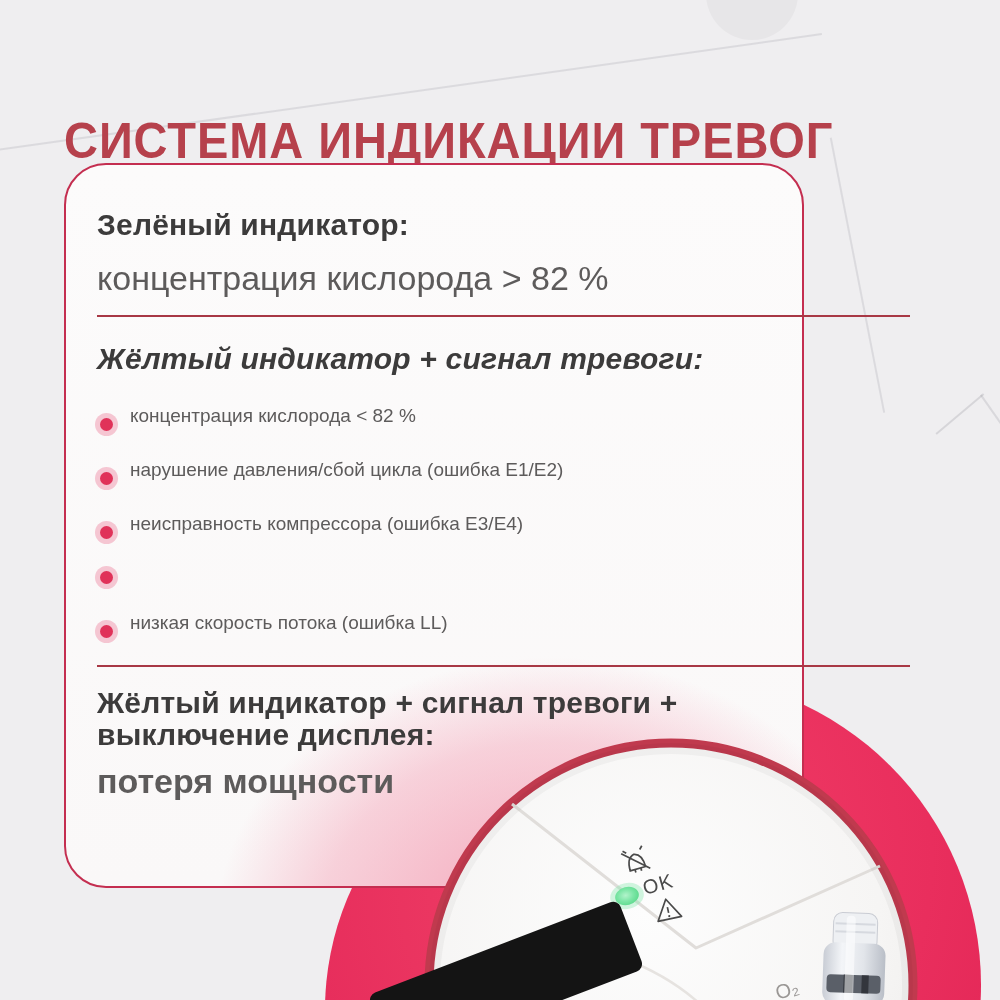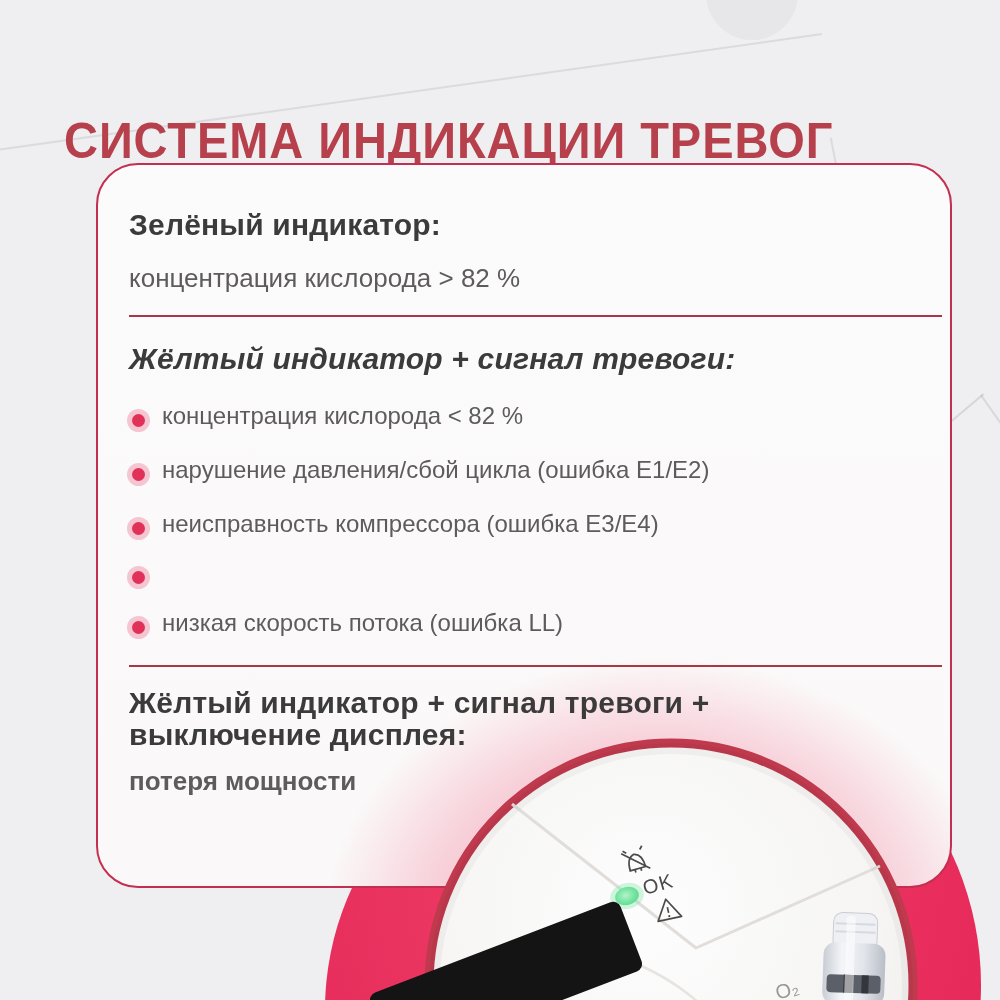--- a/index.html
+++ b/index.html
@@ -30,43 +30,42 @@
   .crimson-b{
     left:361px;top:675px;width:620px;height:620px;
     background:radial-gradient(circle at 42% 30%, #f24168 0%, #e92e5d 55%, #dd1f50 100%);
   }
   .crimson-a{
     left:325px;top:720px;width:580px;height:580px;
     background:radial-gradient(circle at 45% 30%, #f04067 0%, #e62c5b 60%, #da1e4f 100%);
   }
   
   .card{
-    position:absolute;left:64px;top:163px;width:856px;height:725px;
+    position:absolute;left:64px;top:163px;width:740px;height:725px;
     box-sizing:border-box;border:2px solid #c42e50;border-radius:42px;
     background:
       radial-gradient(420px 340px at 66% 106%, rgba(244,160,181,0.95), rgba(244,160,181,0.45) 55%, rgba(244,160,181,0) 80%),
       linear-gradient(180deg,#fcfbfb 0%,#faf8f8 100%);
     padding:44px 28px 0 31px;
-    margin-left:32px;
   }
   .card h2{
     margin:0;font-size:30px;line-height:32px;font-weight:bold;color:#3c3b3b;letter-spacing:.2px;
   }
   .card .plain{
-    margin:0;font-size:26px;line-height:31px;font-weight:normal;color:#5d5b5b;
+    margin:0;font-size:34px;line-height:31px;font-weight:normal;color:#5d5b5b;
   }
   .sec-green .plain{margin-top:22px;}
   .divider{height:2px;background:#a83845;width:813px;margin-left:0;border:none;}
   .divider-1{margin-top:21px;}
   .divider-2{margin-top:27px;}
   .sec-yellow h2{margin-top:26px;font-style:italic;}
   .alarm-list{list-style:none;margin:25px 0 0 0;padding:0;}
   .alarm-list li{
-    display:flex;align-items:center;margin-bottom:23px;
-    font-size:24px;line-height:31px;color:#5d5b5b;
+    display:flex;align-items:flex-end;margin-bottom:23px;
+    font-size:19px;line-height:31px;color:#5d5b5b;
   }
   .bullet-dot{
     flex:0 0 auto;width:13px;height:13px;border-radius:50%;
     background:#e03259;box-shadow:0 0 0 5px rgba(232,80,120,0.30);
     margin:9px 17px 0 3px;
   }
   .sec-power h2{margin-top:20px;max-width:640px;line-height:32px;}
   .sec-power .plain{margin-top:15px;font-weight:bold;}
   
   .photo-svg{position:absolute;left:0;top:0;pointer-events:none;}

